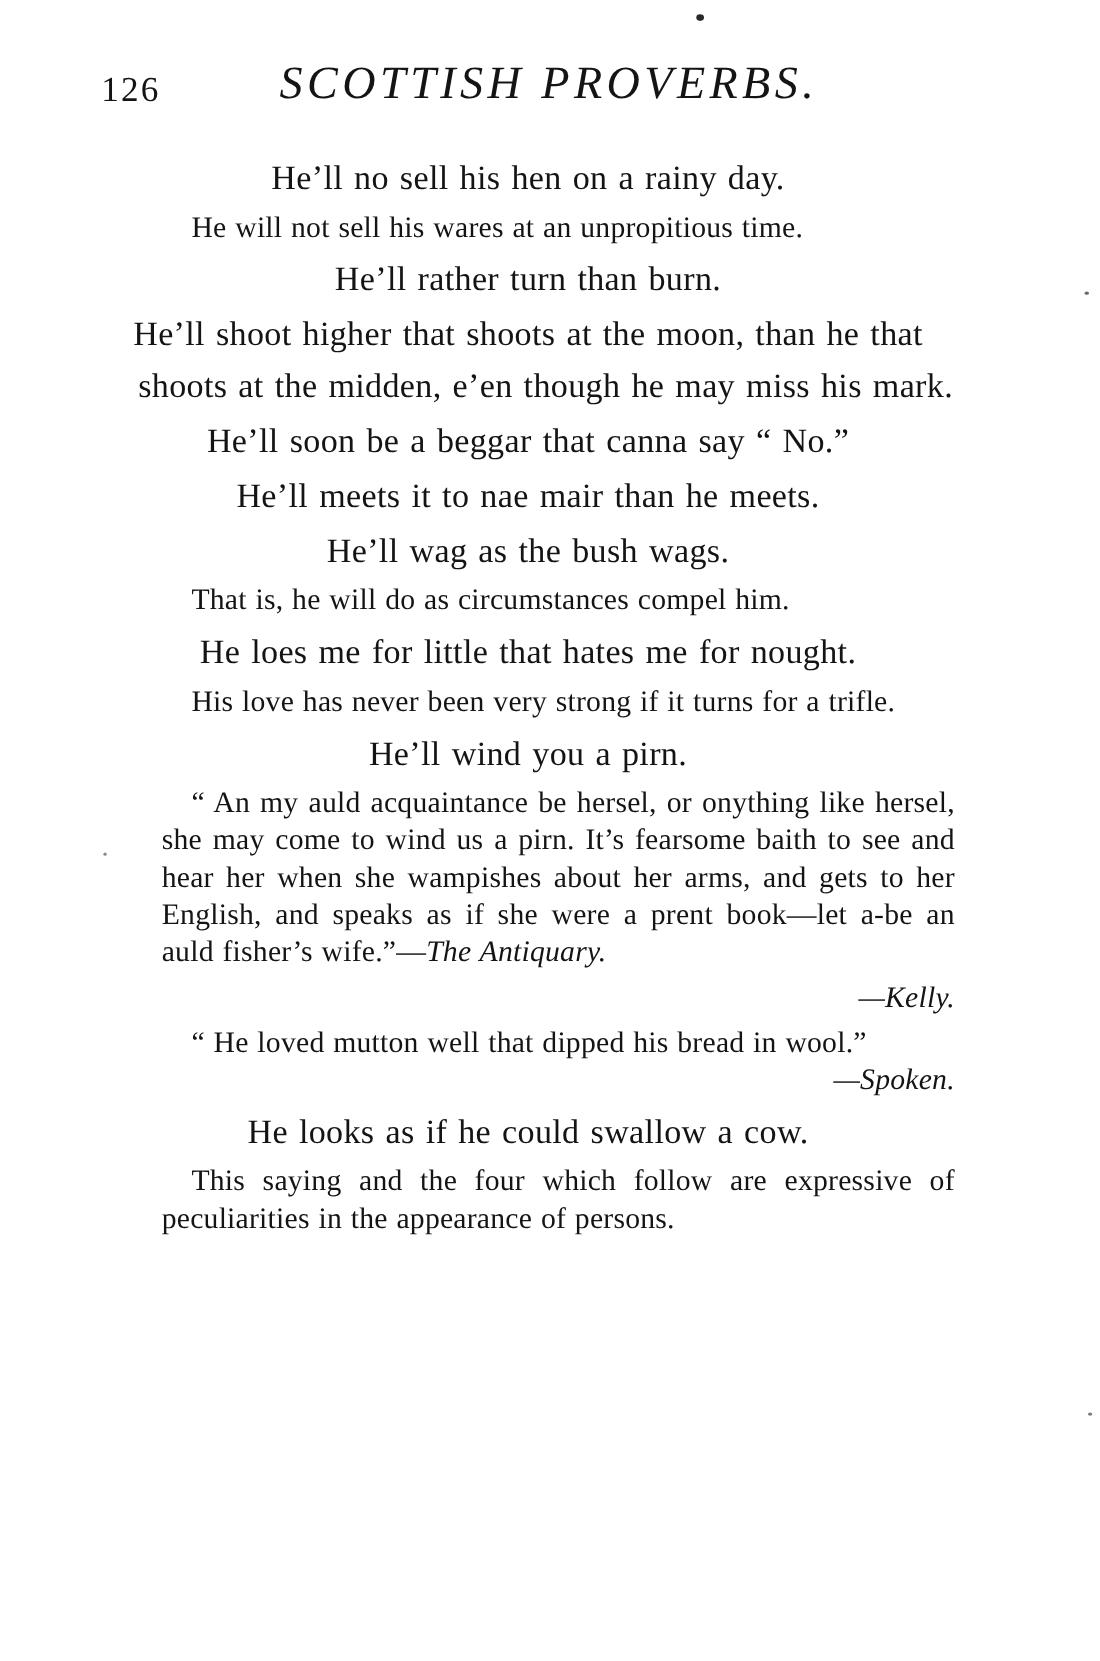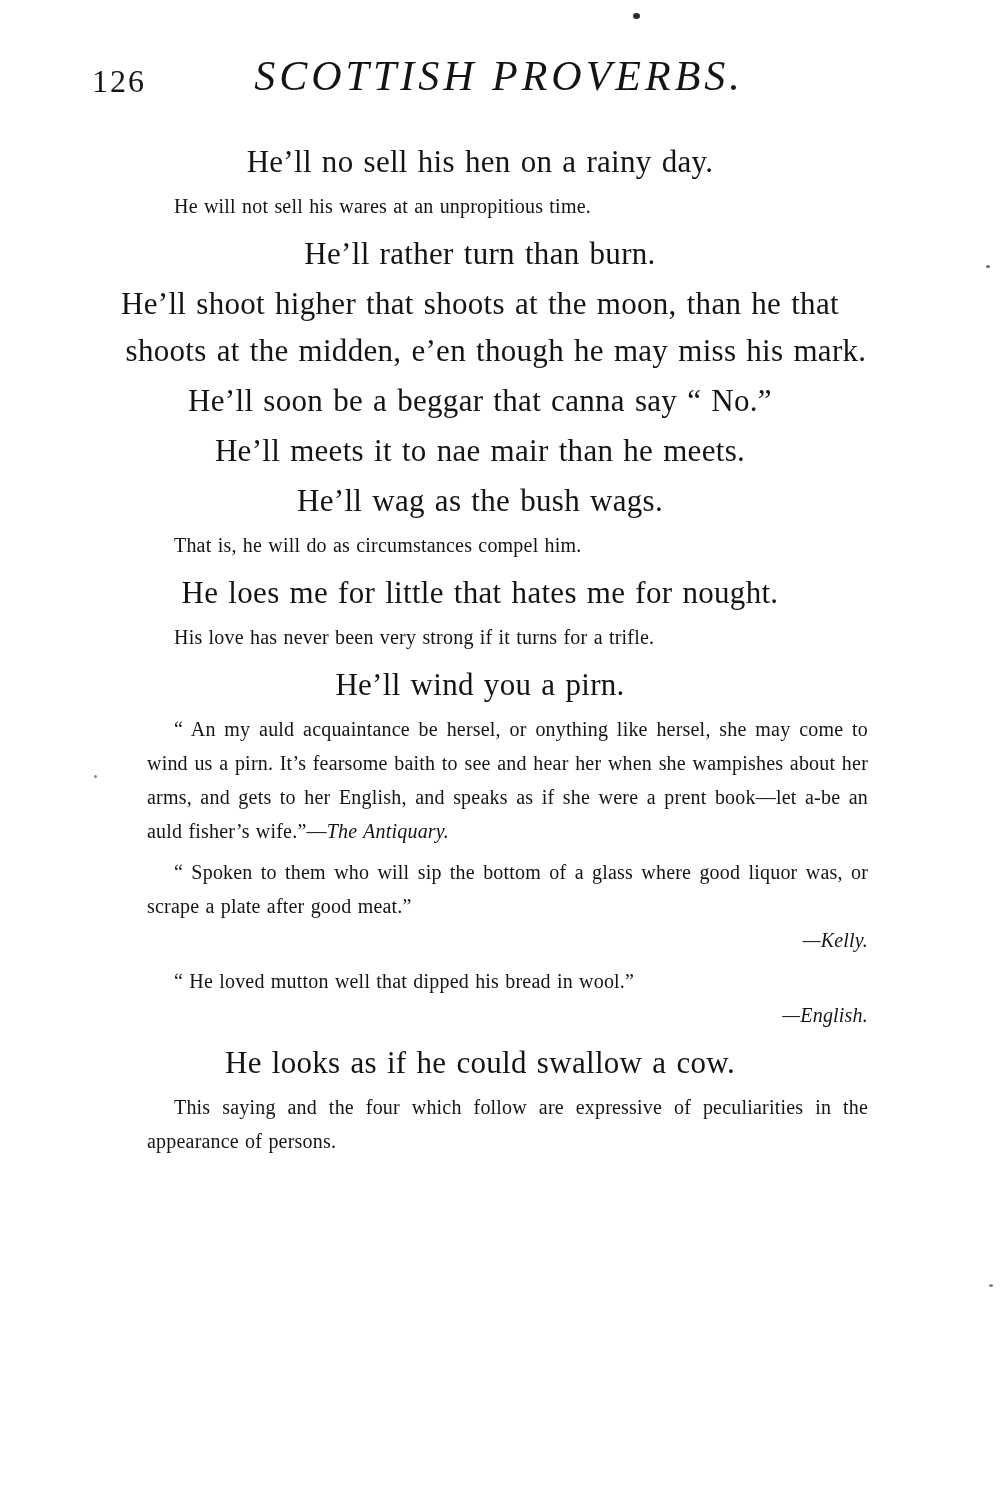--- a/index.html
+++ b/index.html
@@ -44,21 +44,21 @@
     font-size: 31px;
     line-height: 47px;
     margin: 3px 0 3px 0;
     padding-left: 32px;       
     text-indent: -32px;
     letter-spacing: 0.3px;
     word-spacing: 2px;
     text-align: center;
   }
   .note {
-    font-size: 20px;
+    font-size: 27px;
     line-height: 34px;
     margin: 4px 0 7px 55px;   
     text-indent: 27px;        
     text-align: justify;
     letter-spacing: 0.2px;
     word-spacing: 1px;
     font-family: Liberation Serif, serif;
   }
   .note .attribution-inline {
     font-style: italic;
@@ -107,23 +107,23 @@
 
   <p class="proverb">He loes me for little that hates me for nought.</p>
 
   <p class="note">His love has never been very strong if it turns for a trifle.</p>
 
   <p class="proverb">He’ll wind you a pirn.</p>
 
   <p class="note"><span>“ An my auld acquaintance be hersel, or onything like hersel, she may come to wind us a pirn.  It’s fearsome baith to see and hear her when she wampishes about her arms, and gets to her English, and speaks as if she were a prent book—let a-be an auld fisher’s wife.”—</span><span class="attribution-inline">The Antiquary.</span></p>
 
 
-  <p class="note"><span>“ Spoken to them who will sip the bottom of a glass where good liquor was, or scrape a plate after good meat.”</span><span class="attribution-block">—Kelly.</span></p>
+  <p class="note"><span class="attribution-block">—Kelly.</span></p>
 
-  <p class="note"><span>“ He loved mutton well that dipped his bread in wool.”</span><span class="attribution-block">—English.</span></p>
+  <p class="note"><span>“ He loved mutton well that dipped his bread in wool.”</span><span class="attribution-block">—Spoken.</span></p>
 
   <p class="proverb">He looks as if he could swallow a cow.</p>
 
   <p class="note">This saying and the four which follow are expressive of peculiarities in the appearance of persons.</p>
 
 
 </div>
 
 <div class="scan-artifact" id="artifact-1"></div>
 <div class="scan-artifact" id="artifact-2"></div>

